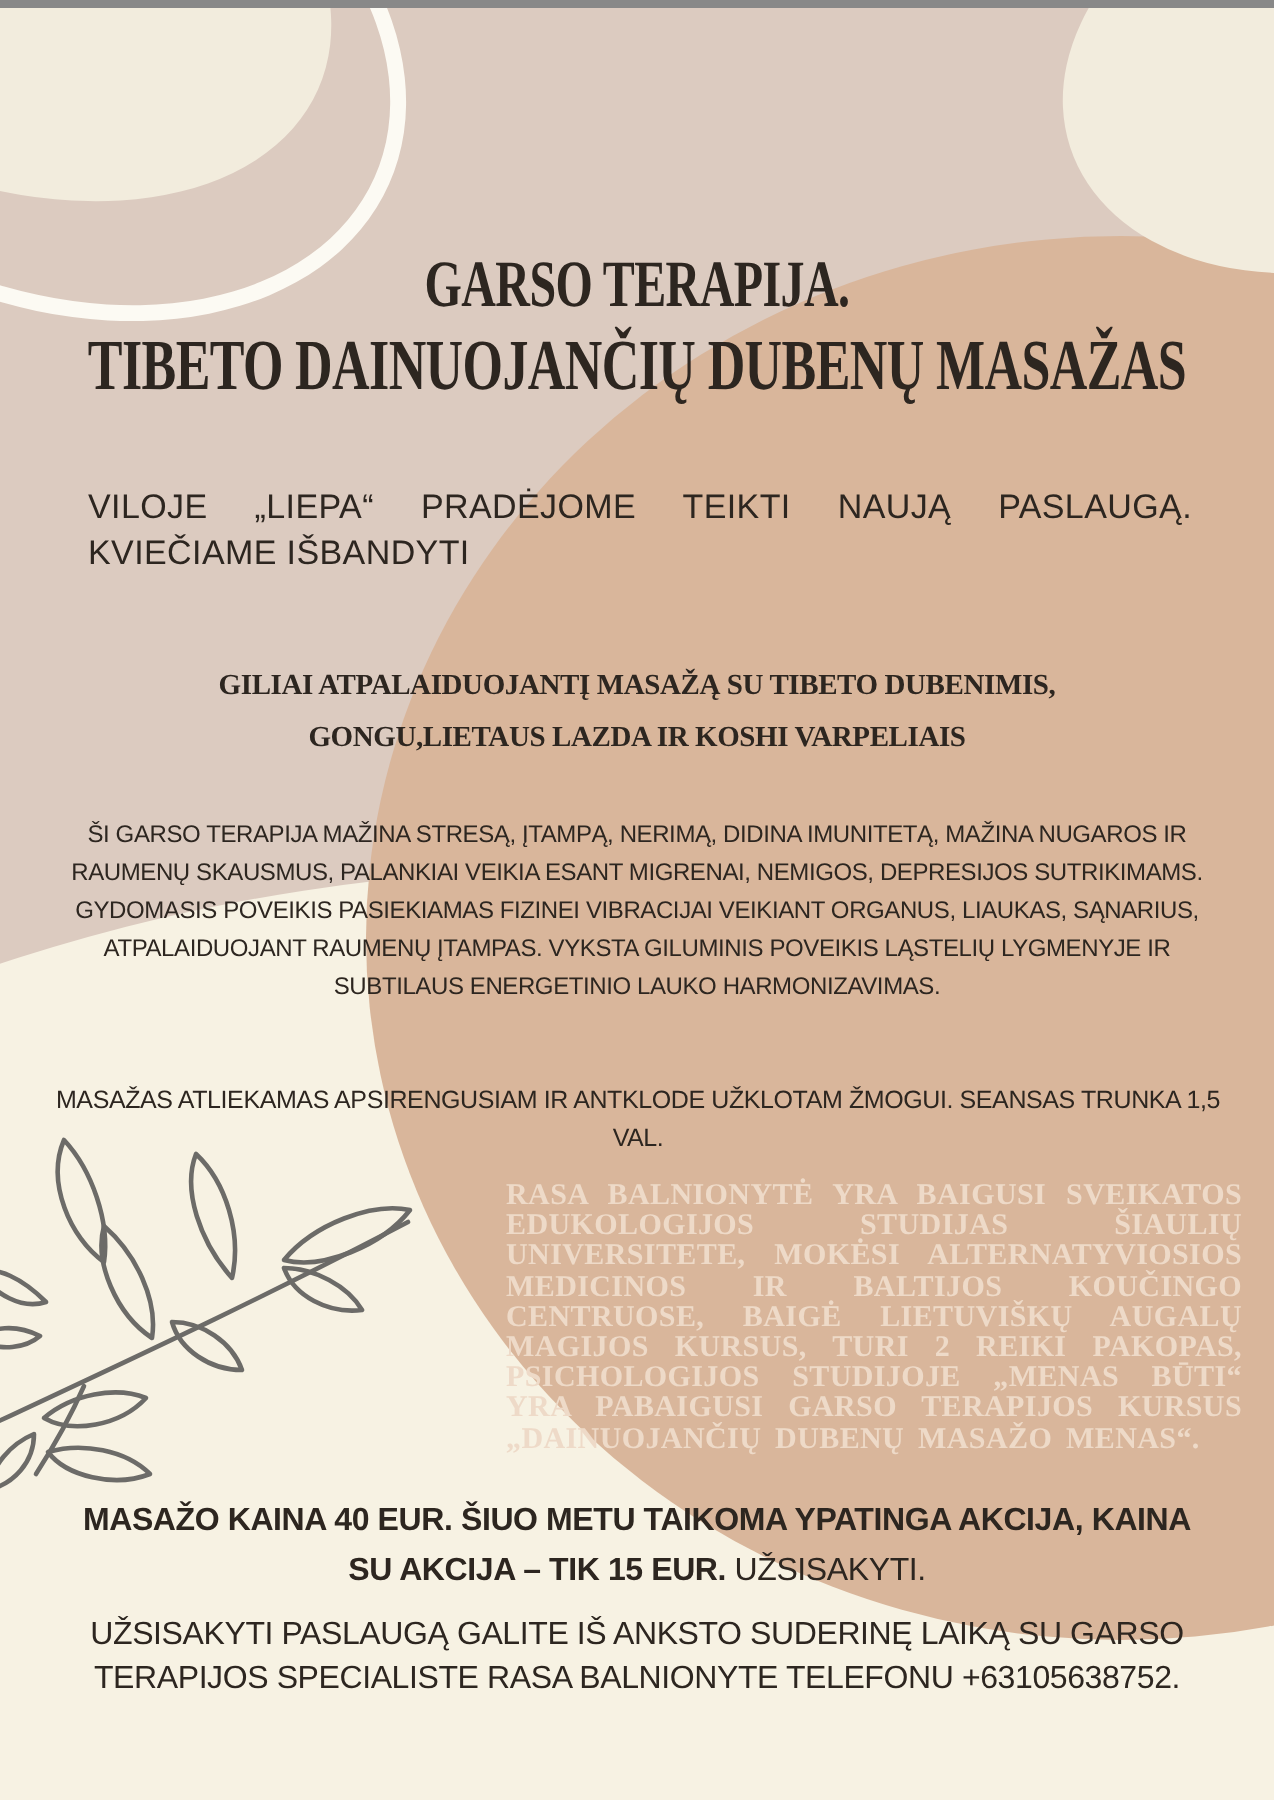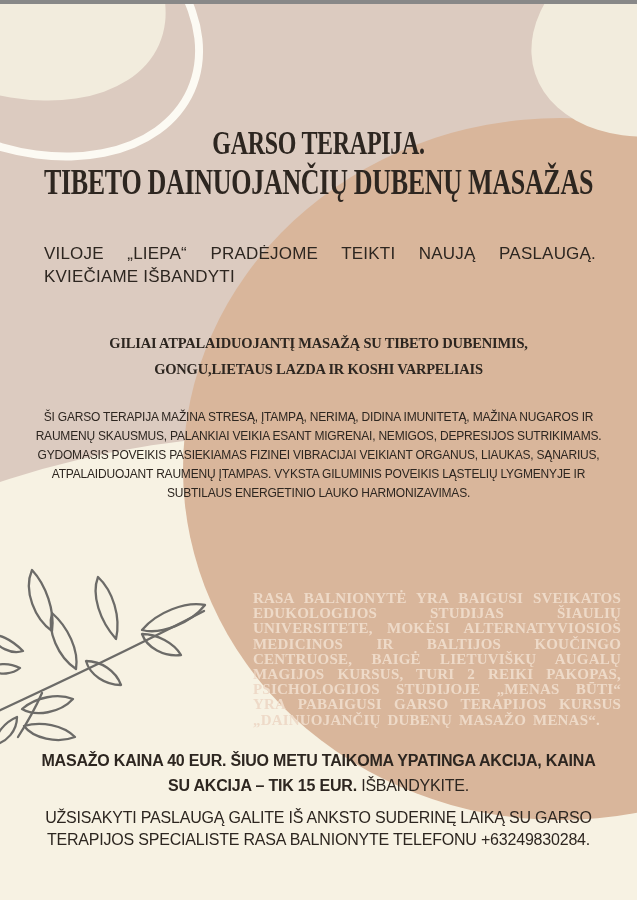--- a/index.html
+++ b/index.html
@@ -138,23 +138,24 @@
     <div class="intro-line2">KVIEČIAME IŠBANDYTI</div>
   </div>
 
   <div class="text-block subhead">
     <div>GILIAI ATPALAIDUOJANTĮ MASAŽĄ SU TIBETO DUBENIMIS,</div>
     <div>GONGU,LIETAUS LAZDA IR KOSHI VARPELIAIS</div>
   </div>
 
   <div class="text-block benefits">ŠI GARSO TERAPIJA MAŽINA STRESĄ, ĮTAMPĄ, NERIMĄ, DIDINA IMUNITETĄ, MAŽINA NUGAROS IR RAUMENŲ SKAUSMUS, PALANKIAI VEIKIA ESANT MIGRENAI, NEMIGOS, DEPRESIJOS SUTRIKIMAMS. GYDOMASIS POVEIKIS PASIEKIAMAS FIZINEI VIBRACIJAI VEIKIANT ORGANUS, LIAUKAS, SĄNARIUS, ATPALAIDUOJANT RAUMENŲ ĮTAMPAS. VYKSTA GILUMINIS POVEIKIS LĄSTELIŲ LYGMENYJE IR SUBTILAUS ENERGETINIO LAUKO HARMONIZAVIMAS.</div>
 
+  <div class="text-block session">MASAŽAS ATLIEKAMAS APSIRENGUSIAM IR ANTKLODE UŽKLOTAM ŽMOGUI. SEANSAS TRUNKA 1,5 VAL.</div>
 
   <div class="text-block bio">RASA BALNIONYTĖ YRA BAIGUSI SVEIKATOS EDUKOLOGIJOS STUDIJAS ŠIAULIŲ UNIVERSITETE, MOKĖSI ALTERNATYVIOSIOS MEDICINOS IR BALTIJOS KOUČINGO CENTRUOSE, BAIGĖ LIETUVIŠKŲ AUGALŲ MAGIJOS KURSUS, TURI 2 REIKI PAKOPAS, PSICHOLOGIJOS STUDIJOJE „MENAS BŪTI“ YRA PABAIGUSI GARSO TERAPIJOS KURSUS „DAINUOJANČIŲ DUBENŲ MASAŽO MENAS“.</div>
 
   <div class="text-block price">
     <span class="price-bold">MASAŽO KAINA 40 EUR. ŠIUO METU TAIKOMA YPATINGA AKCIJA, KAINA SU AKCIJA – TIK 15 EUR.</span>
-    <span class="price-regular">IŠBANDYKITE.</span>
+    <span class="price-regular">UŽSISAKYTI.</span>
   </div>
 
-  <div class="text-block booking">UŽSISAKYTI PASLAUGĄ GALITE IŠ ANKSTO SUDERINĘ LAIKĄ SU GARSO TERAPIJOS SPECIALISTE RASA BALNIONYTE TELEFONU +63249830284.</div>
+  <div class="text-block booking">UŽSISAKYTI PASLAUGĄ GALITE IŠ ANKSTO SUDERINĘ LAIKĄ SU GARSO TERAPIJOS SPECIALISTE RASA BALNIONYTE TELEFONU +63105638752.</div>
 
 </div>
 
 </body></html>

